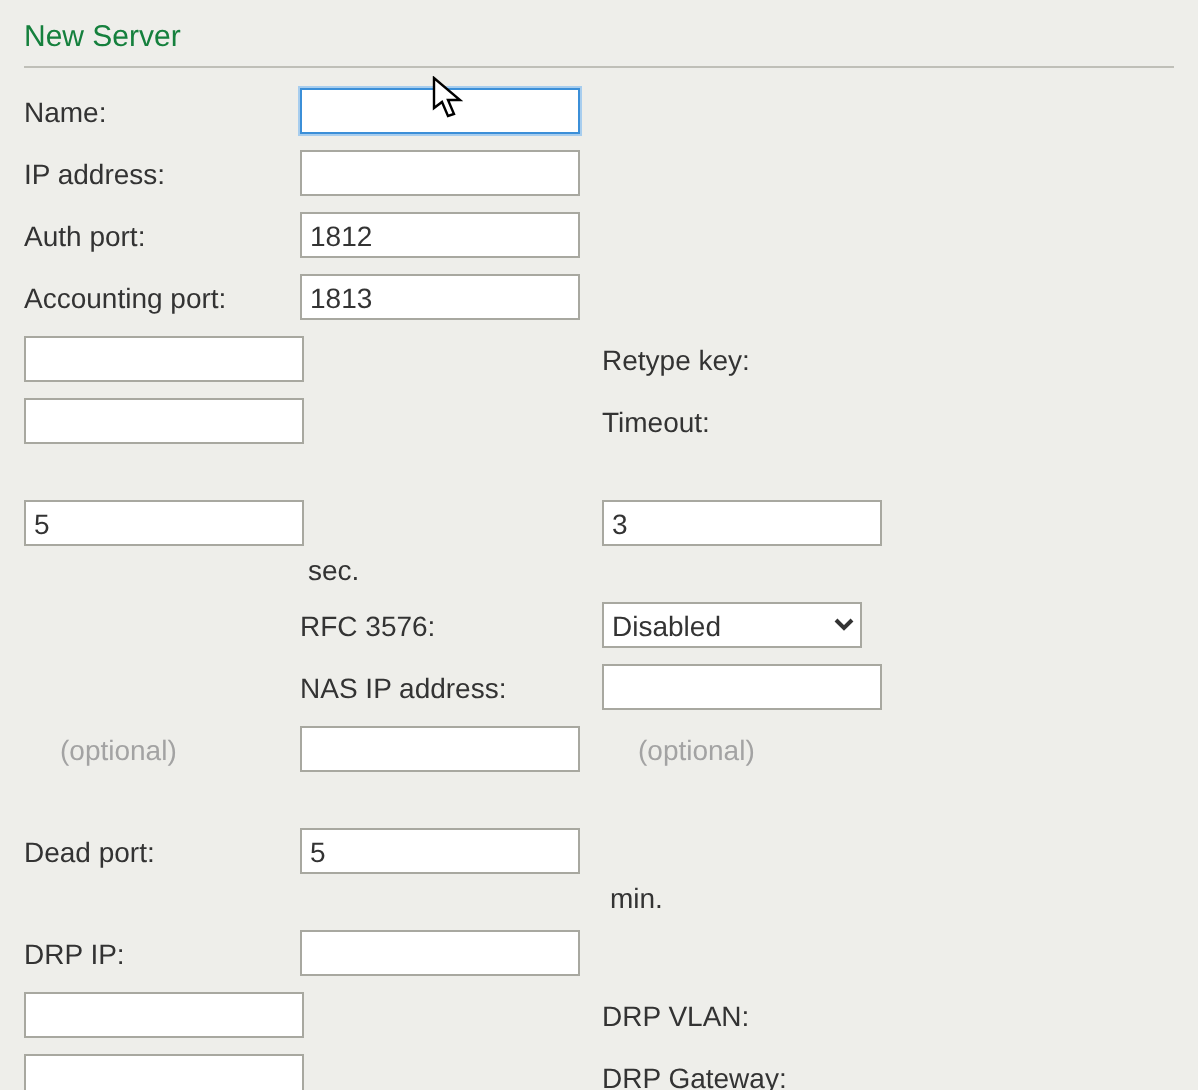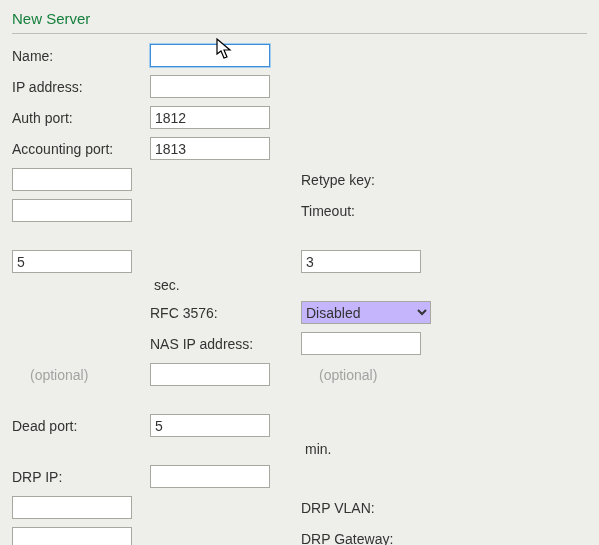--- a/index.html
+++ b/index.html
@@ -39,38 +39,38 @@
     column-gap: 6px;
     row-gap: 8px;
     align-items: center;
   }
   .lbl {
     color: #333;
     white-space: nowrap;
   }
   input.text {
     box-sizing: border-box;
-    width: 120px;
+    width: 140px;
     height: 23px;
     border: 1px solid #a8a8a0;
     background: #fff;
     font-size: 14px;
     padding: 2px 4px;
     color: #333;
   }
   input.text.focused {
     border: 1px solid #3b8fd8;
     outline: 1px solid #a7cdee;
   }
   select.sel {
     box-sizing: border-box;
     width: 130px;
     height: 23px;
     border: 1px solid #a8a8a0;
-    background: #c4b5fd;
+    background: #ffffff;
     font-size: 14px;
     color: #333;
   }
   .suffix {
     color: #333;
     padding-left: 4px;
     margin-top: 47px;
   }
   .optional {
     color: #a3a3a3;

